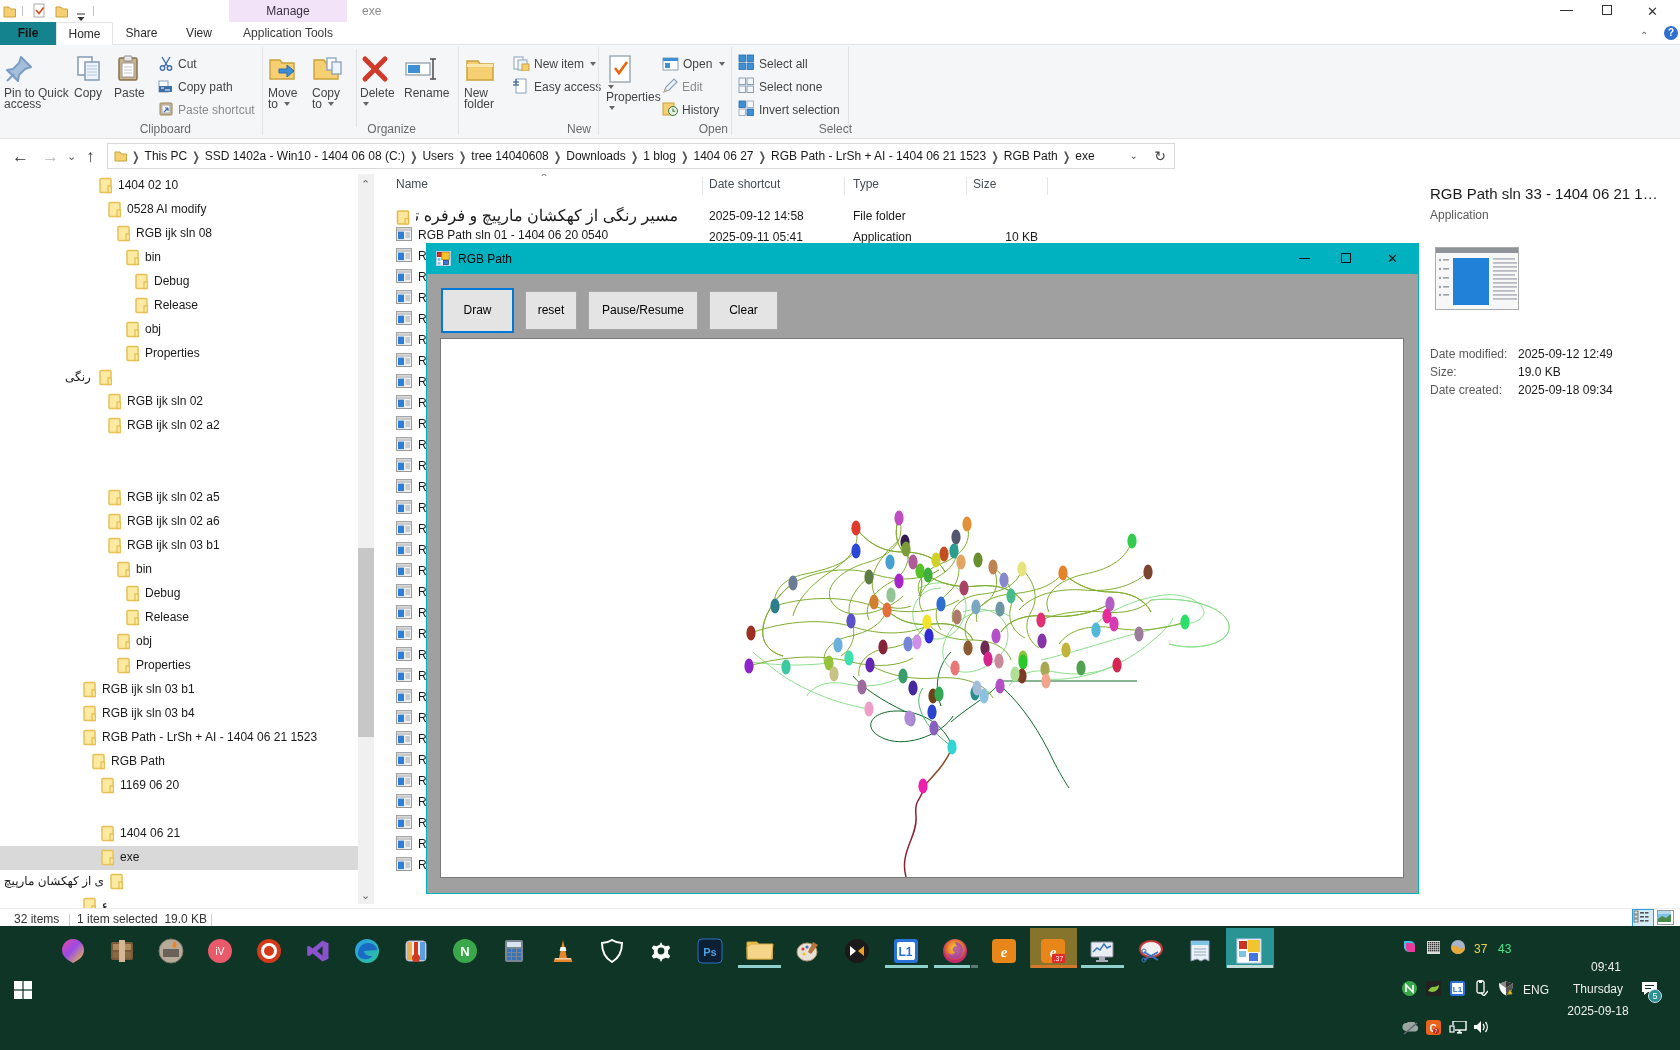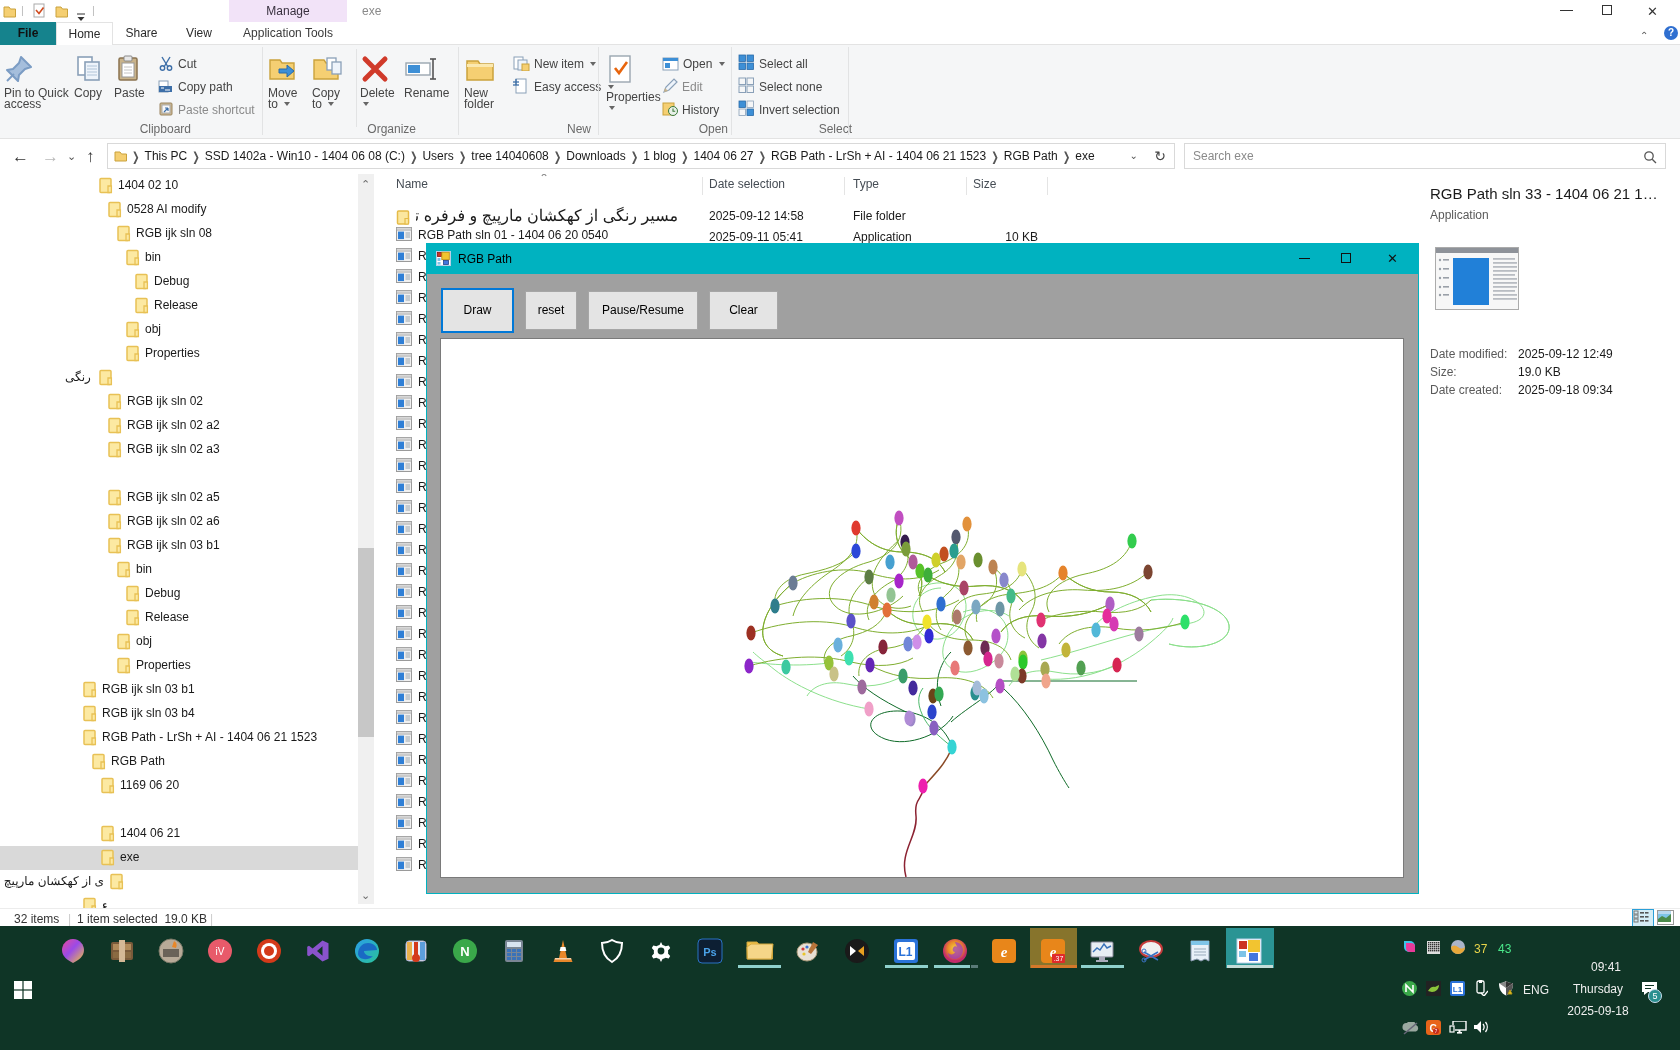--- a/index.html
+++ b/index.html
@@ -222,24 +222,20 @@
     <div class="gsep" style="left:848px"></div>
   </div>
 <div id="addrrow">
     <div class="navgl" style="left:12px;color:#333">←</div>
     <div class="navgl" style="left:42px;color:#b8b8b8">→</div>
     <div class="navgl" style="left:67px;font-size:11px;color:#555">⌄</div>
     <div class="navgl" style="left:86px;color:#333">↑</div>
     <div id="addrbox"><span style="display:inline-block;vertical-align:-2px;margin-left:6px"><svg width="13" height="13" viewBox="0 0 13 13">
           <path d="M1 3 h5 l1.5 2 h5 v7 h-11.5 z" fill="#f5cf72" stroke="#caa23c"></path>
         </svg></span><span class="crumbsep">❯</span><span>This PC</span><span class="crumbsep">❯</span><span>SSD 1402a - Win10 - 1404 06 08 (C:)</span><span class="crumbsep">❯</span><span>Users</span><span class="crumbsep">❯</span><span>tree 14040608</span><span class="crumbsep">❯</span><span>Downloads</span><span class="crumbsep">❯</span><span>1 blog</span><span class="crumbsep">❯</span><span>1404 06 27</span><span class="crumbsep">❯</span><span>RGB Path - LrSh + AI - 1404 06 21 1523</span><span class="crumbsep">❯</span><span>RGB Path</span><span class="crumbsep">❯</span><span>exe</span><span style="position:absolute;right:36px;font-size:10px;color:#555">⌄</span><span style="position:absolute;right:8px;font-size:14px;color:#444">↻</span></div>
-    <div id="searchbox"><span style="margin-left:8px">Search exe</span><svg style="position:absolute;right:8px;top:6px" width="14" height="14" viewBox="0 0 14 14">
-        <circle cx="6" cy="6" r="4.2" fill="none" stroke="#555" stroke-width="1.3"></circle>
-        <line x1="9.2" y1="9.2" x2="13" y2="13" stroke="#555" stroke-width="1.3"></line>
-      </svg></div>
   </div>
 <div id="navpane">
     <div class="trow" style="top:0px">
       <div style="position:absolute;left:99px;top:3px"><svg class="fico" width="14" height="17" viewBox="0 0 14 17">
           <rect x="1" y="1.5" width="11" height="14" rx="1" fill="#fce9a2" stroke="#e8c155" stroke-width="1.5"></rect>
           <path d="M9 9 h3.4 v6.5 h-3.4 z" fill="#fce9a2" stroke="#e8c155" stroke-width="1.3"></path>
         </svg></div>
       <span class="tlbl" style="left:118px">1404 02 10</span>
     </div>
 <div class="trow" style="top:24px">
@@ -304,27 +300,20 @@
           <path d="M9 9 h3.4 v6.5 h-3.4 z" fill="#fce9a2" stroke="#e8c155" stroke-width="1.3"></path>
         </svg></div>
       <span class="tlbl" style="left:127px">RGB ijk sln 02</span>
     </div>
 <div class="trow" style="top:240px">
       <div style="position:absolute;left:108px;top:3px"><svg class="fico" width="14" height="17" viewBox="0 0 14 17">
           <rect x="1" y="1.5" width="11" height="14" rx="1" fill="#fce9a2" stroke="#e8c155" stroke-width="1.5"></rect>
           <path d="M9 9 h3.4 v6.5 h-3.4 z" fill="#fce9a2" stroke="#e8c155" stroke-width="1.3"></path>
         </svg></div>
       <span class="tlbl" style="left:127px">RGB ijk sln 02 a2</span>
-    </div>
-<div class="trow" style="top:264px">
-      <div style="position:absolute;left:108px;top:3px"><svg class="fico" width="14" height="17" viewBox="0 0 14 17">
-          <rect x="1" y="1.5" width="11" height="14" rx="1" fill="#fce9a2" stroke="#e8c155" stroke-width="1.5"></rect>
-          <path d="M9 9 h3.4 v6.5 h-3.4 z" fill="#fce9a2" stroke="#e8c155" stroke-width="1.3"></path>
-        </svg></div>
-      <span class="tlbl" style="left:127px">RGB ijk sln 02 a3</span>
     </div>
 <div class="trow" style="top:312px">
       <div style="position:absolute;left:108px;top:3px"><svg class="fico" width="14" height="17" viewBox="0 0 14 17">
           <rect x="1" y="1.5" width="11" height="14" rx="1" fill="#fce9a2" stroke="#e8c155" stroke-width="1.5"></rect>
           <path d="M9 9 h3.4 v6.5 h-3.4 z" fill="#fce9a2" stroke="#e8c155" stroke-width="1.3"></path>
         </svg></div>
       <span class="tlbl" style="left:127px">RGB ijk sln 02 a5</span>
     </div>
 <div class="trow" style="top:336px">
       <div style="position:absolute;left:108px;top:3px"><svg class="fico" width="14" height="17" viewBox="0 0 14 17">
@@ -441,21 +430,21 @@
     </div>
   </div>
 <div id="vsb">
     <div class="sbarrow" style="top:5px">⌃</div>
     <div class="thumb"></div>
     <div class="sbarrow" style="top:716px">⌄</div>
   </div>
 <div id="filelist">
     <div class="hdr" style="left:22px">Name</div>
     <div class="hdr" style="left:165px;top:-3px;color:#888">⌃</div>
-    <div class="hdr" style="left:335px">Date selection</div>
+    <div class="hdr" style="left:335px">Date shortcut</div>
     <div class="hdr" style="left:479px">Type</div>
     <div class="hdr" style="left:599px">Size</div>
     <div class="hsep" style="left:328px"></div>
     <div class="hsep" style="left:470px"></div>
     <div class="hsep" style="left:592px"></div>
     <div class="hsep" style="left:673px"></div>
     <div style="position:absolute;left:0;top:22px;width:1px;height:1px"></div>
     <div class="lrow" style="top:32px;left:22px"><span style="display:inline-block;vertical-align:-3px"><svg width="14" height="16" viewBox="0 0 14 16">
           <rect x="1.5" y="2" width="11" height="13" rx="1" fill="#fbe79f" stroke="#e5bb47" stroke-width="1.5"></rect>
           <path d="M9 9.5 h3.5 v5.5 h-3.5 z" fill="#fbe79f" stroke="#e5bb47" stroke-width="1.2"></path>

